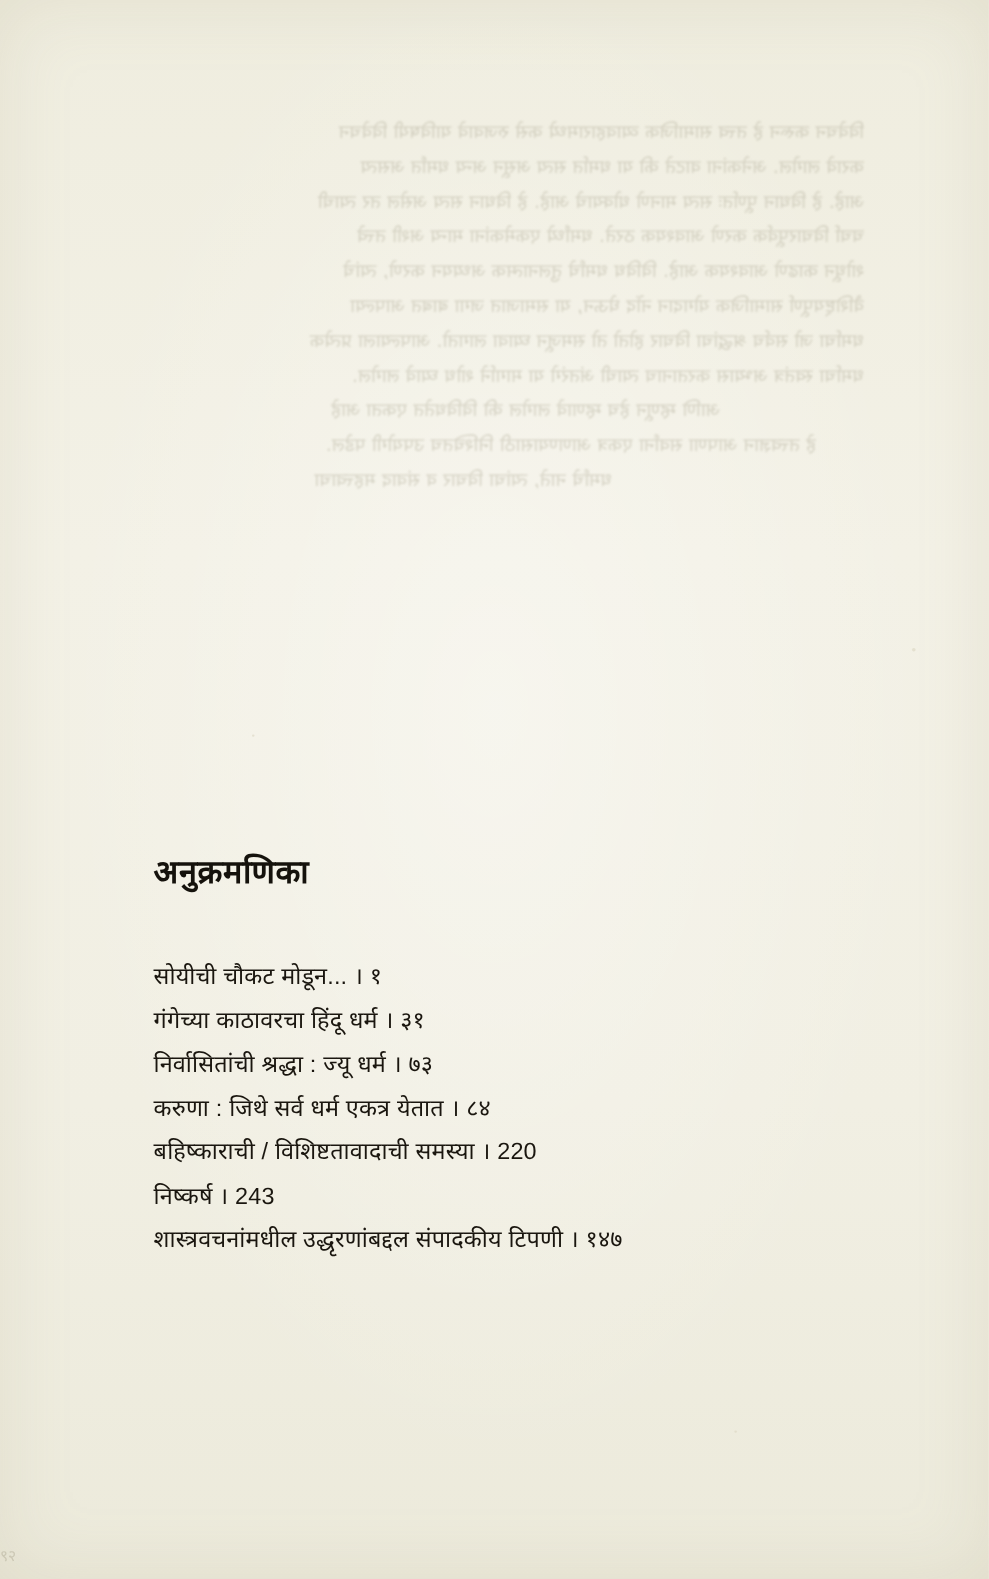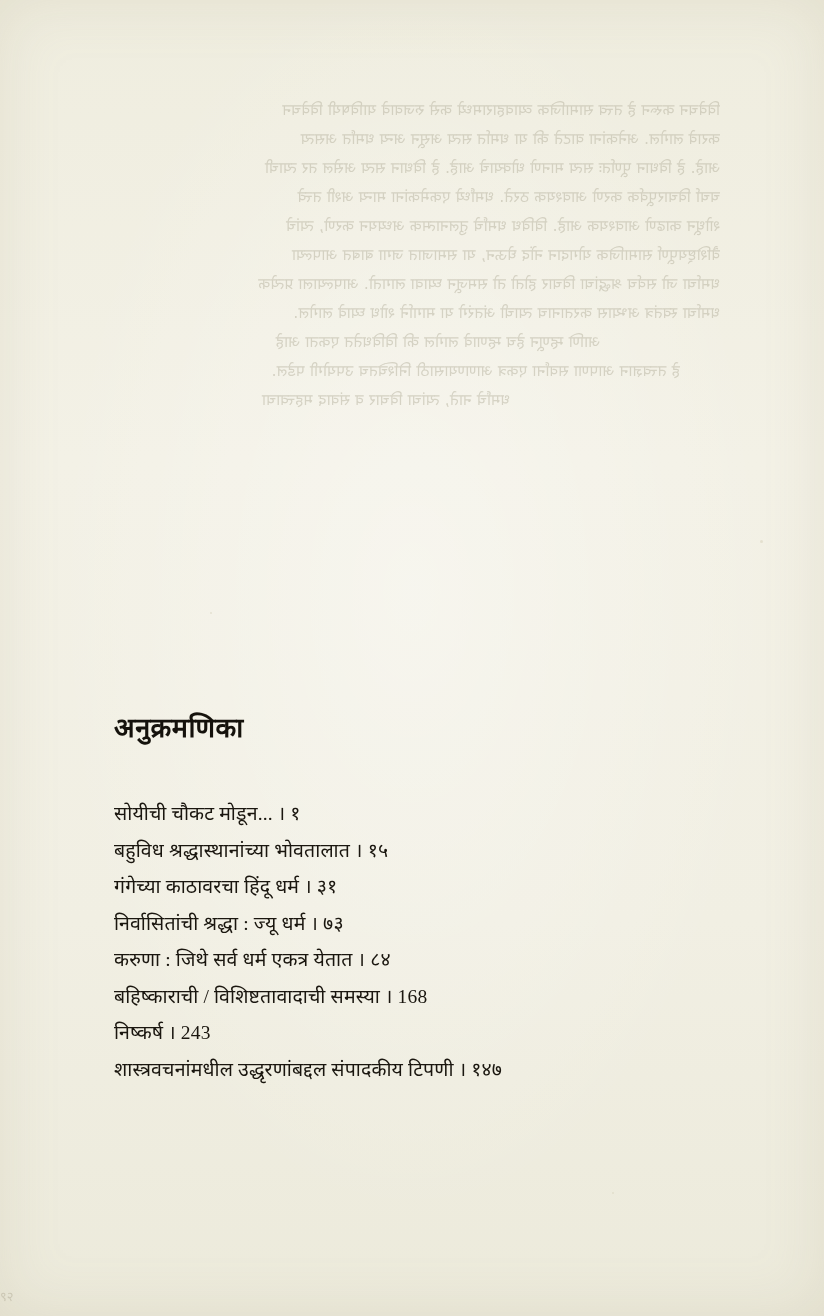--- a/index.html
+++ b/index.html
@@ -51,21 +51,21 @@
     display: block;
     white-space: nowrap;
     overflow: hidden;
   }
   .bleed-block .ln.short-a { padding-left: 120px; }
   .bleed-block .ln.short-b { padding-left: 210px; }
   .bleed-block .ln.short-c { padding-left: 40px; }
 
   .content {
     position: absolute;
-    left: 114px;
+    left: 128px;
     top: 712px;
     width: 600px;
   }
 
   .toc-heading {
     font-family: "DejaVu Sans", sans-serif;
     font-weight: bold;
     font-size: 27px;
     color: #15120c;
     letter-spacing: 0.5px;
@@ -73,21 +73,21 @@
     line-height: 1.2;
   }
 
   .toc-list {
     list-style: none;
     margin: 0;
     padding: 0;
   }
 
   .toc-item {
-    font-family: Liberation Serif, serif;
+    font-family: Liberation Sans, sans-serif;
     font-size: 19.5px;
     color: #1a160f;
     line-height: 36.5px;
     white-space: nowrap;
     letter-spacing: 0.15px;
   }
 
   .folio {
     position: absolute;
     left: 0;
@@ -135,43 +135,38 @@
   <div class="content">
     <h1 class="toc-heading">अनुक्रमणिका</h1>
 
     <ul class="toc-list">
       <li class="toc-item">
         <span>सोयीची चौकट मोडून...</span>
         <span>।</span>
         <span>१</span>
       </li>
       <li class="toc-item">
-        <span>बहुविध श्रद्धास्थानांच्या भोवतालात</span>
-        <span>।</span>
-        <span>१५</span>
-      </li>
-      <li class="toc-item">
         <span>गंगेच्या काठावरचा हिंदू धर्म</span>
         <span>।</span>
         <span>३१</span>
       </li>
       <li class="toc-item">
         <span>निर्वासितांची श्रद्धा : ज्यू धर्म</span>
         <span>।</span>
         <span>७३</span>
       </li>
       <li class="toc-item">
         <span>करुणा : जिथे सर्व धर्म एकत्र येतात</span>
         <span>।</span>
         <span>८४</span>
       </li>
       <li class="toc-item">
         <span>बहिष्काराची / विशिष्टतावादाची समस्या</span>
         <span>।</span>
-        <span>168</span>
+        <span>220</span>
       </li>
       <li class="toc-item">
         <span>निष्कर्ष</span>
         <span>।</span>
         <span>243</span>
       </li>
       <li class="toc-item">
         <span>शास्त्रवचनांमधील उद्धृरणांबद्दल संपादकीय टिपणी</span>
         <span>।</span>
         <span>१४७</span>

